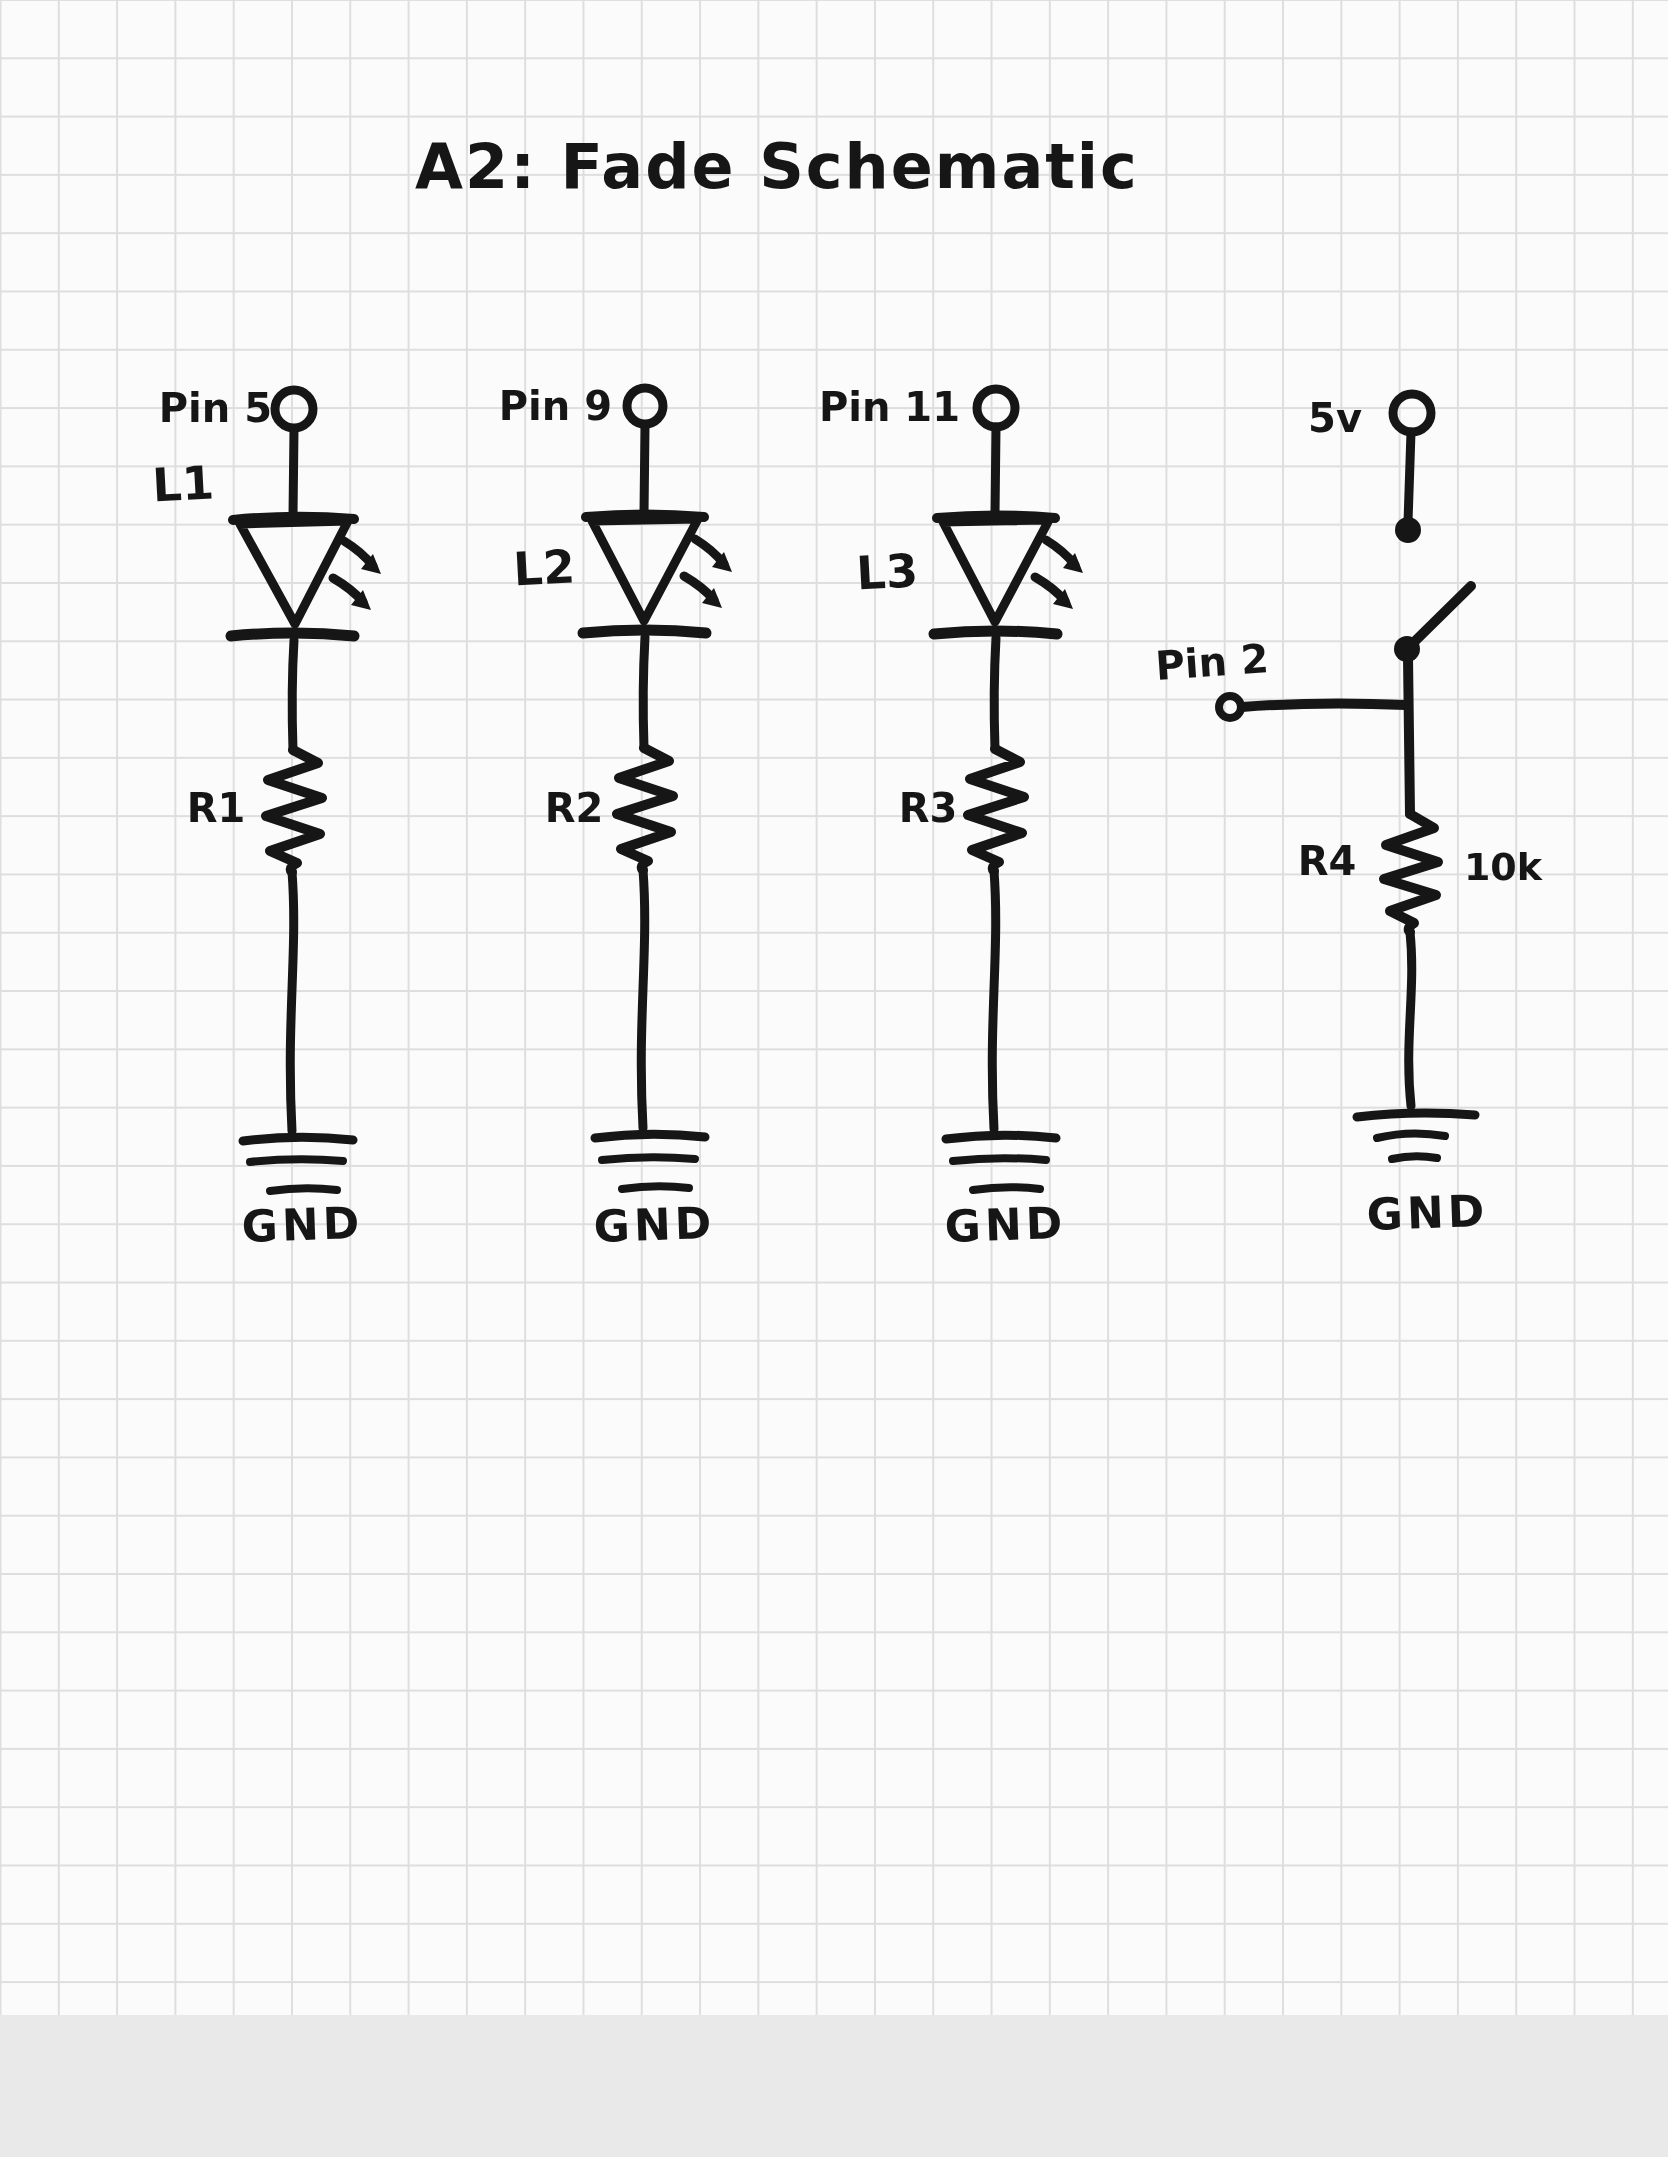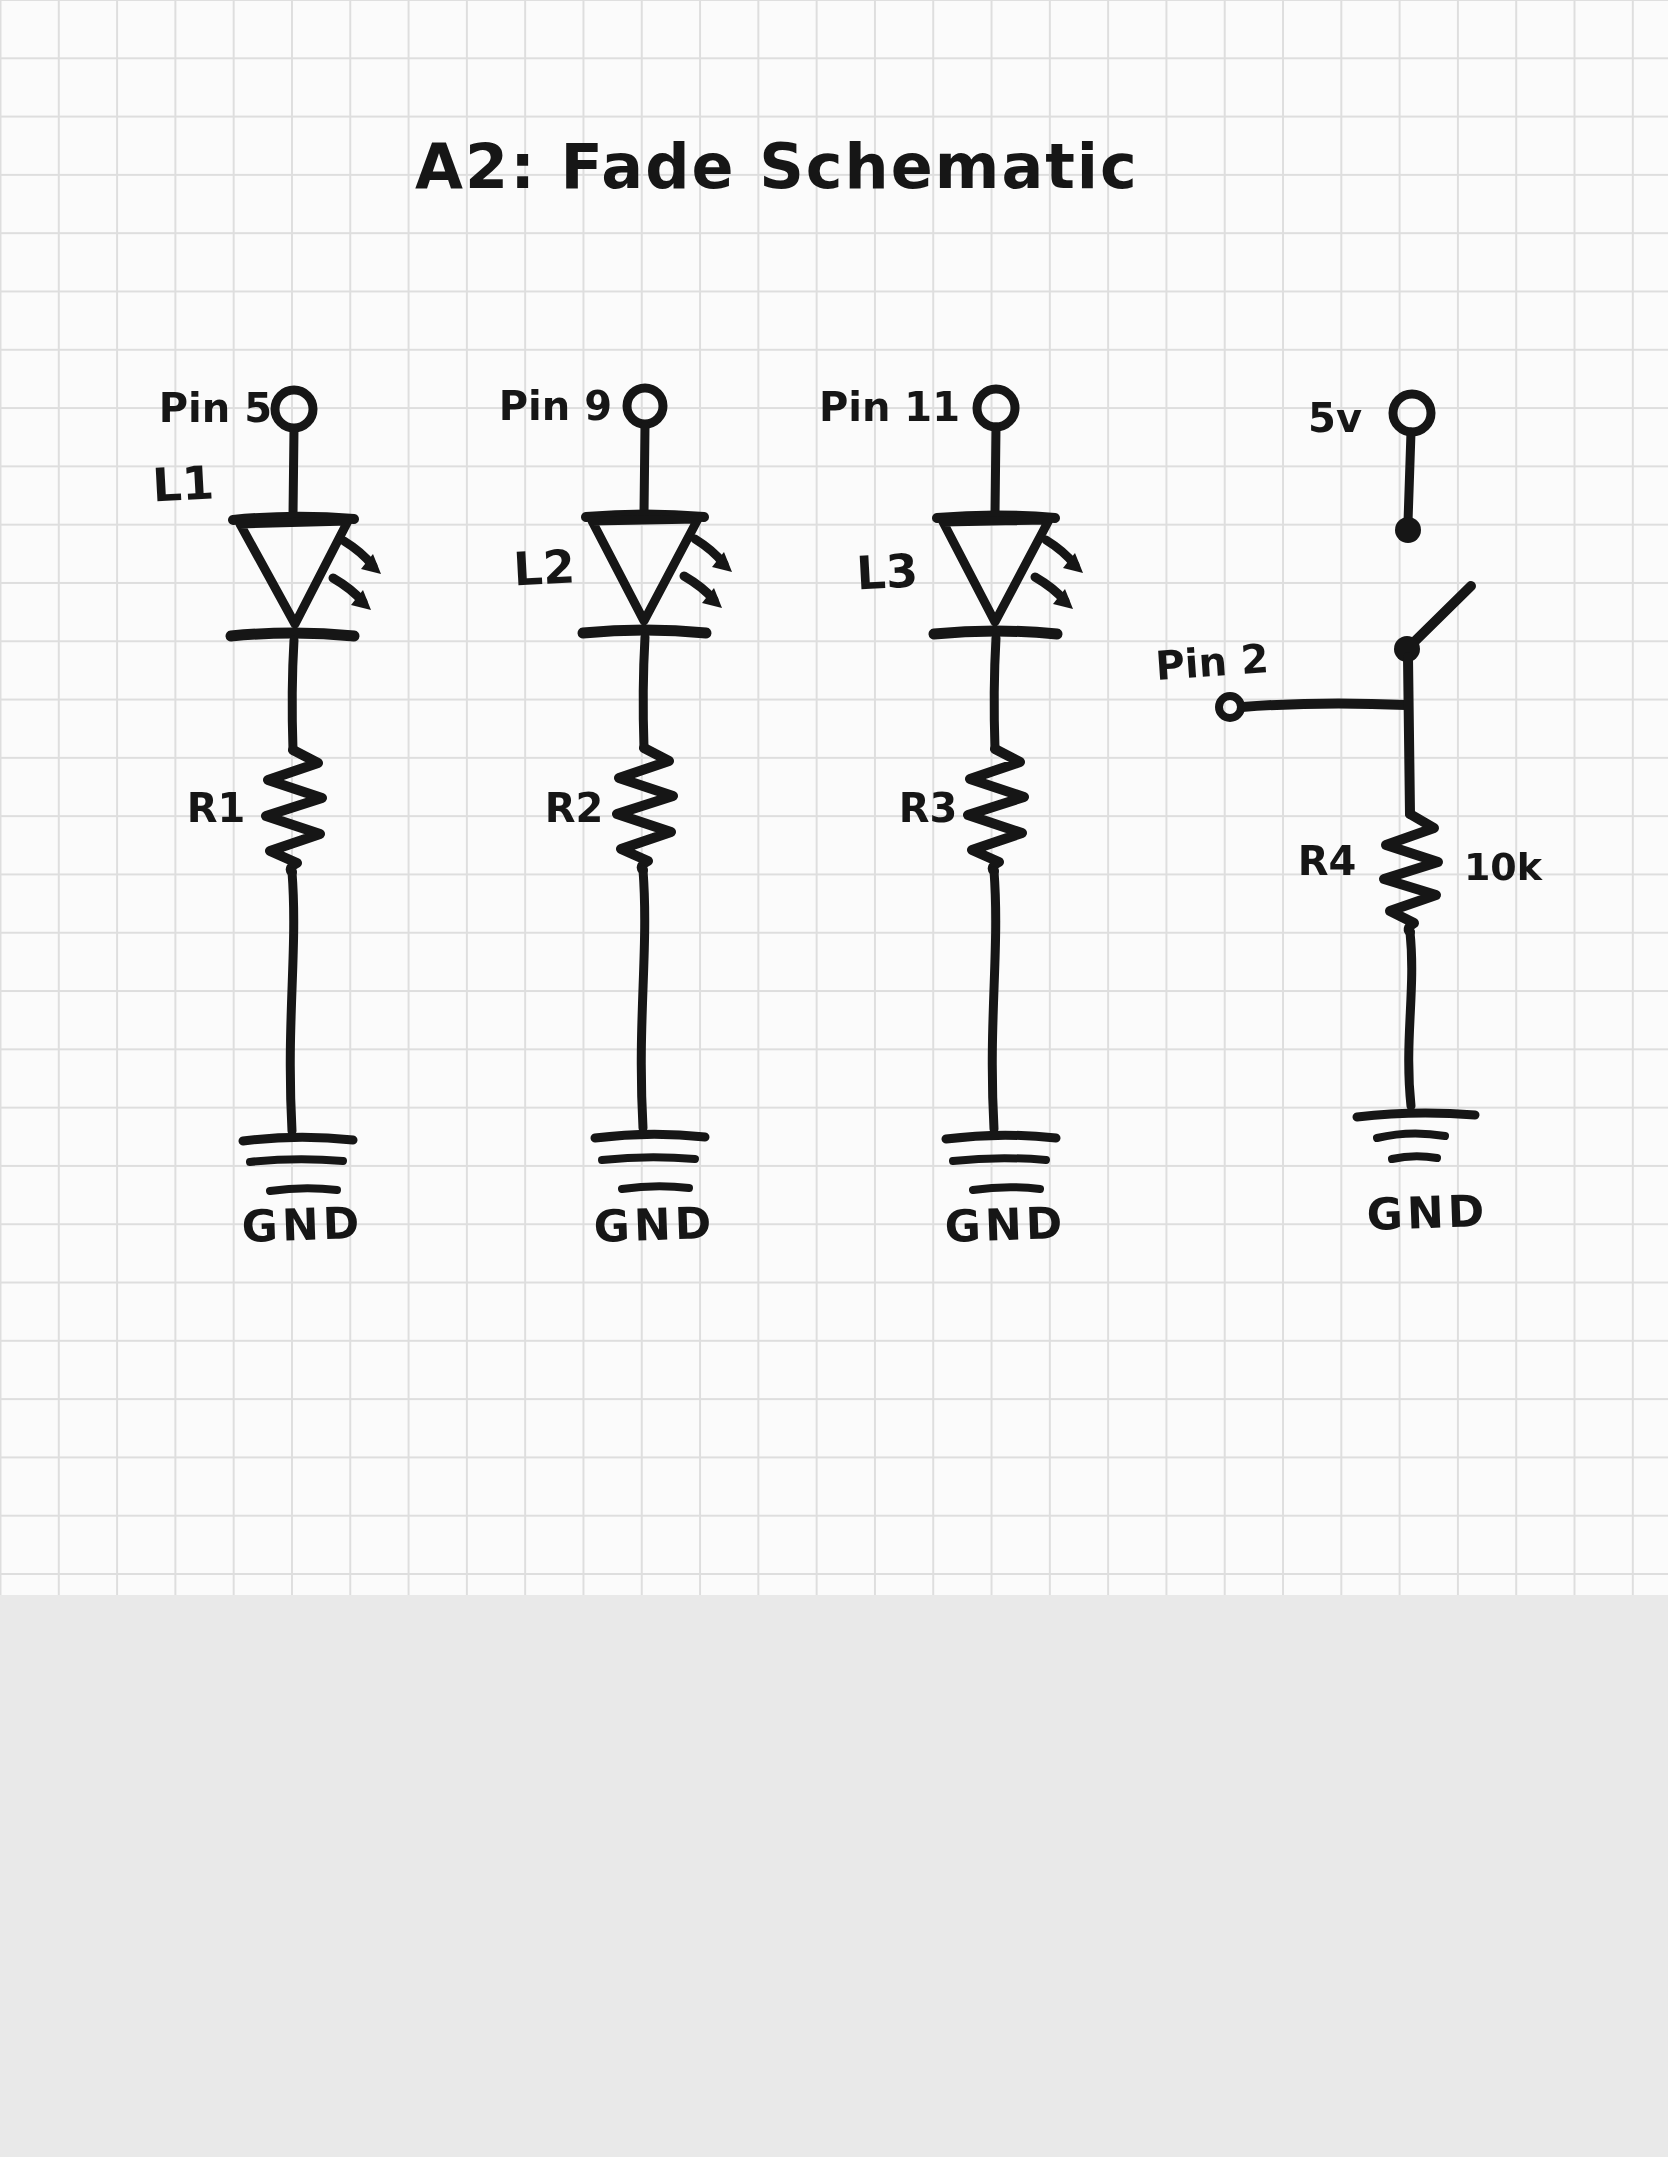--- a/index.html
+++ b/index.html
@@ -3,21 +3,21 @@
 <meta charset="utf-8">
 <style>
   html,body{margin:0;padding:0;}
   body{
     font-family:"DejaVu Sans","Liberation Sans",sans-serif;
     background:#e9e9e9;
   }
   .page{
     position:relative;
     width:1668px;
-    height:1595px;
+    height:2015px;
     background-color:#fbfbfb;
     background-image:
       linear-gradient(to right,#dedede 1.5px,transparent 1.5px),
       linear-gradient(to bottom,#dedede 1.5px,transparent 1.5px);
     background-size:58.3px 58.3px;
     background-position:-0.5px -1px;
     overflow:hidden;
   }
   svg.sketch{position:absolute;left:0;top:0;}
   .ink{stroke:#161616;fill:none;stroke-linecap:round;stroke-linejoin:round;}

